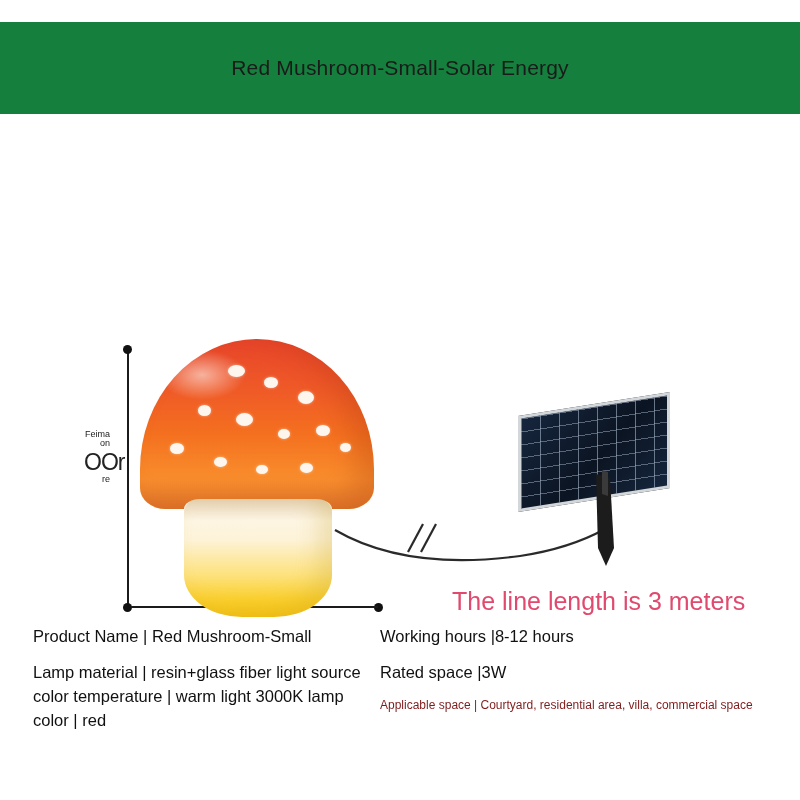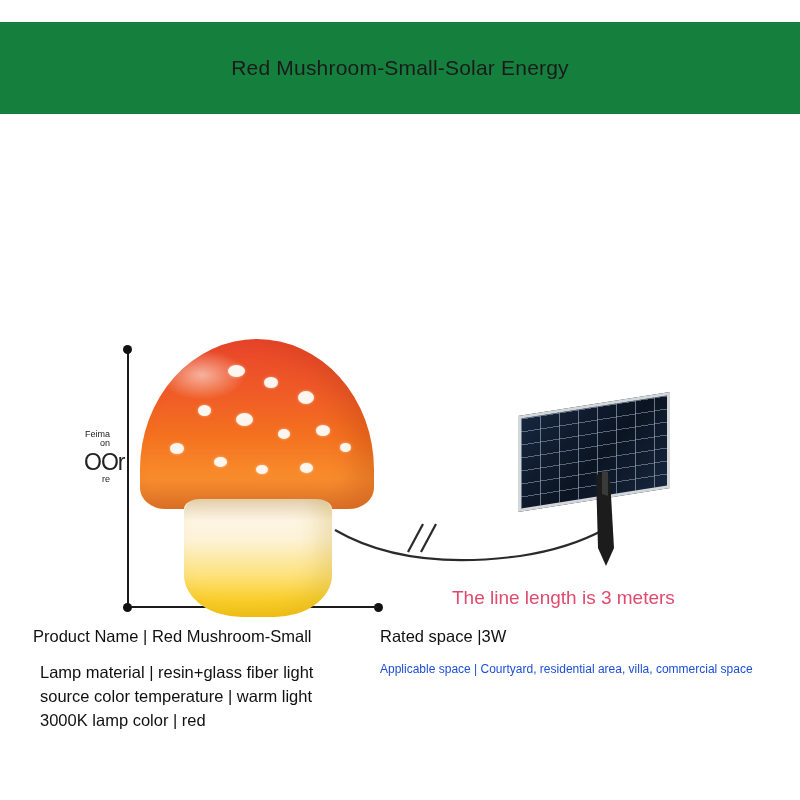--- a/index.html
+++ b/index.html
@@ -178,21 +178,21 @@
     background-image:
       repeating-linear-gradient(to right, rgba(180,195,215,0.55) 0 1px, rgba(0,0,0,0) 1px 19px),
       repeating-linear-gradient(to bottom, rgba(180,195,215,0.45) 0 1px, rgba(0,0,0,0) 1px 13px),
       linear-gradient(135deg, #16263d 0%, #0b1422 55%, #16263d 100%);
   }
 
   .line-note {
     position: absolute;
     left: 452px;
     top: 473px;
-    font-size: 19px;
+    font-size: 25px;
     color: #e04a6e;
   }
 
   
   .specs {
     position: absolute;
     left: 0;
     top: 600px;
     width: 800px;
     height: 200px;
@@ -208,25 +208,25 @@
     left: 380px;
     top: 25px;
     width: 400px;
   }
   .spec-line {
     font-size: 16.5px;
     line-height: 1.45;
     color: #111;
     margin-bottom: 12px;
   }
-  .spec-line.block { margin-bottom: 14px; margin-left: 7px; }
+  .spec-line.block { margin-bottom: 14px; }
   .spec-small {
     font-size: 12px;
     line-height: 1.35;
-    color: #1d4ed8;
+    color: #7f1d1d;
     margin-top: 2px;
   }
 </style>
 </head>
 <body>
 
 <div class="header-band">
   <div class="header-title">Red Mushroom-Small-Solar Energy</div>
 </div>
 
@@ -283,16 +283,17 @@
 
   <div class="line-note">The line length is 3 meters</div>
 </div>
 
 <div class="specs">
   <div class="spec-col-left">
     <div class="spec-line">Product Name | Red Mushroom-Small</div>
     <div class="spec-line block">Lamp material | resin+glass fiber light source color temperature | warm light 3000K lamp color | red</div>
   </div>
   <div class="spec-col-right">
+    <div class="spec-line">Working hours |8-12 hours</div>
     <div class="spec-line">Rated space |3W</div>
     <div class="spec-small">Applicable space | Courtyard, residential area, villa, commercial space</div>
   </div>
 </div>
 
 </body></html>

